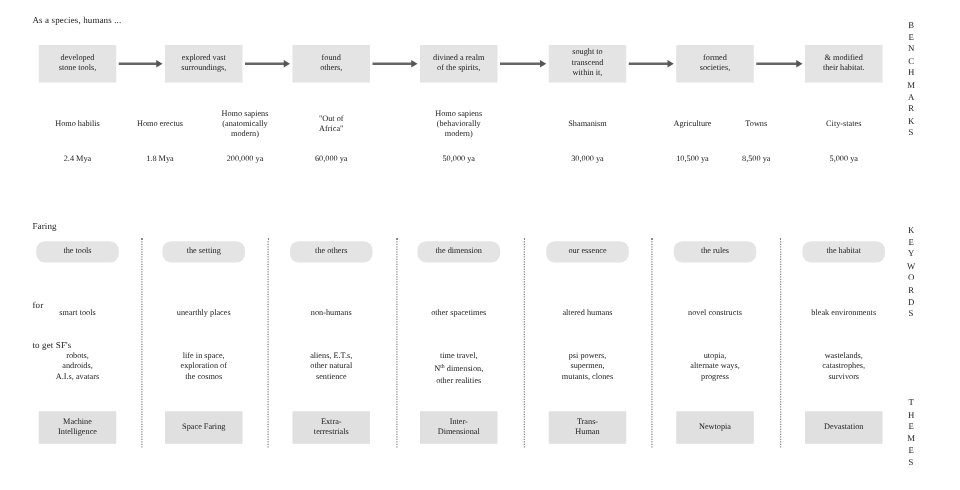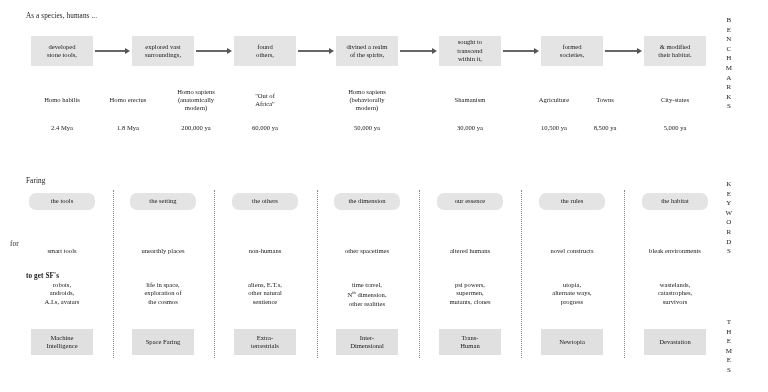--- a/index.html
+++ b/index.html
@@ -207,22 +207,22 @@
       <div class="abs bm-date" style="left: 433px; width: 74px; top: 124px;">30,000 ya</div>
       <div class="abs bm-name" style="left: 525px; width: 58px; top: 95.9px;">Agriculture</div>
       <div class="abs bm-date" style="left: 525px; width: 58px; top: 124px;">10,500 ya</div>
       <div class="abs bm-name" style="left: 580px; width: 50px; top: 95.9px;">Towns</div>
       <div class="abs bm-date" style="left: 580px; width: 50px; top: 124px;">8,500 ya</div>
       <div class="abs bm-name" style="left: 640px; width: 70px; top: 95.9px;">City-states</div>
       <div class="abs bm-date" style="left: 640px; width: 70px; top: 124px;">5,000 ya</div>
     </div>
 
   <div class="abs intro-label" style="left:26px; top:177px;">Faring</div>
-  <div class="abs intro-label" style="left:10px; top:240px;text-align:right;">for</div>
-  <div class="abs intro-label" style="left:26px; top:272px;font-weight:bold;">to get SF's</div>
+  <div class="abs intro-label" style="left:26px; top:240px;text-align:right;">for</div>
+  <div class="abs intro-label" style="left:26px; top:272px;">to get SF's</div>
 
   <div id="kw-layer">
       <div class="abs pill" style="left: 29px; top: 193px; width: 66px; height: 17px;">
         <span>the tools</span>
       </div>
       <div class="abs kw-text" style="left: 14px; width: 96px; top: 247px;">smart tools</div>
       <div class="abs kw-text" style="left: 14px; width: 96px; top: 281px;">robots,<br>androids,<br>A.I.s, avatars</div>
       <div class="abs theme-box" style="left: 31px; top: 329px; width: 62px; height: 26px;"><span>Machine<br>Intelligence</span></div>
       <div class="abs pill" style="left: 130px; top: 193px; width: 66px; height: 17px;">
         <span>the setting</span>

